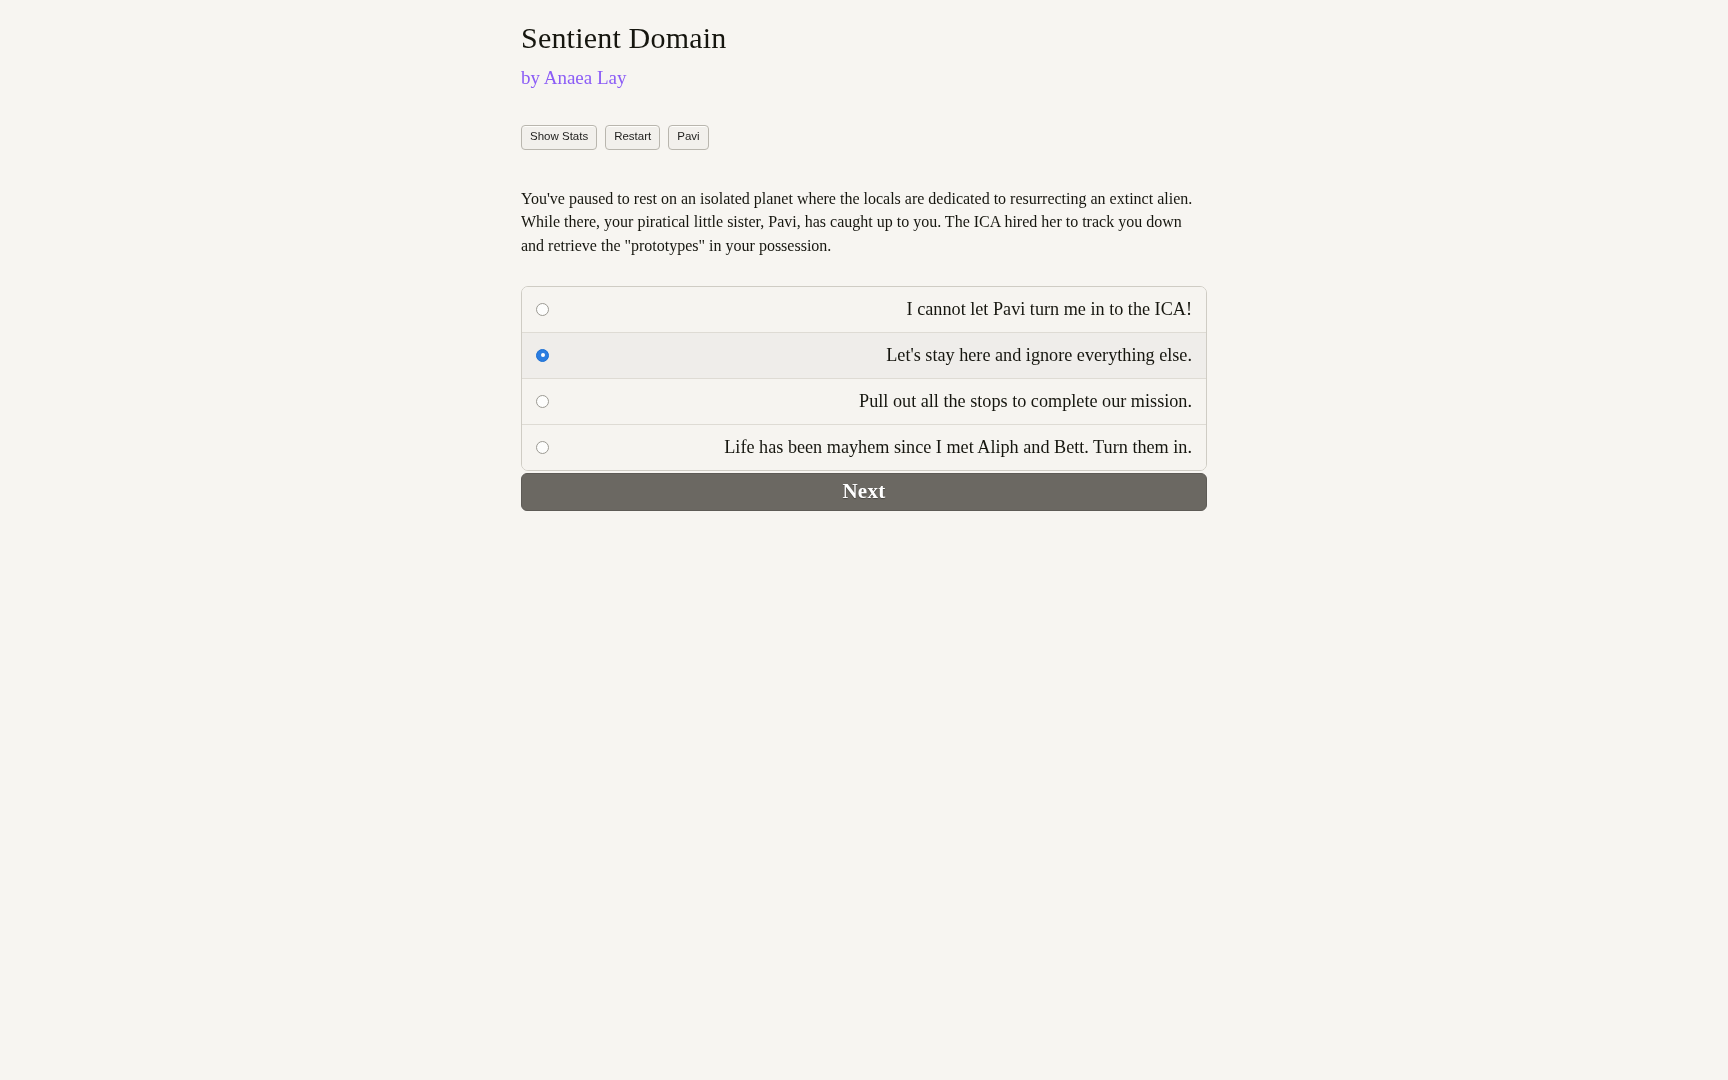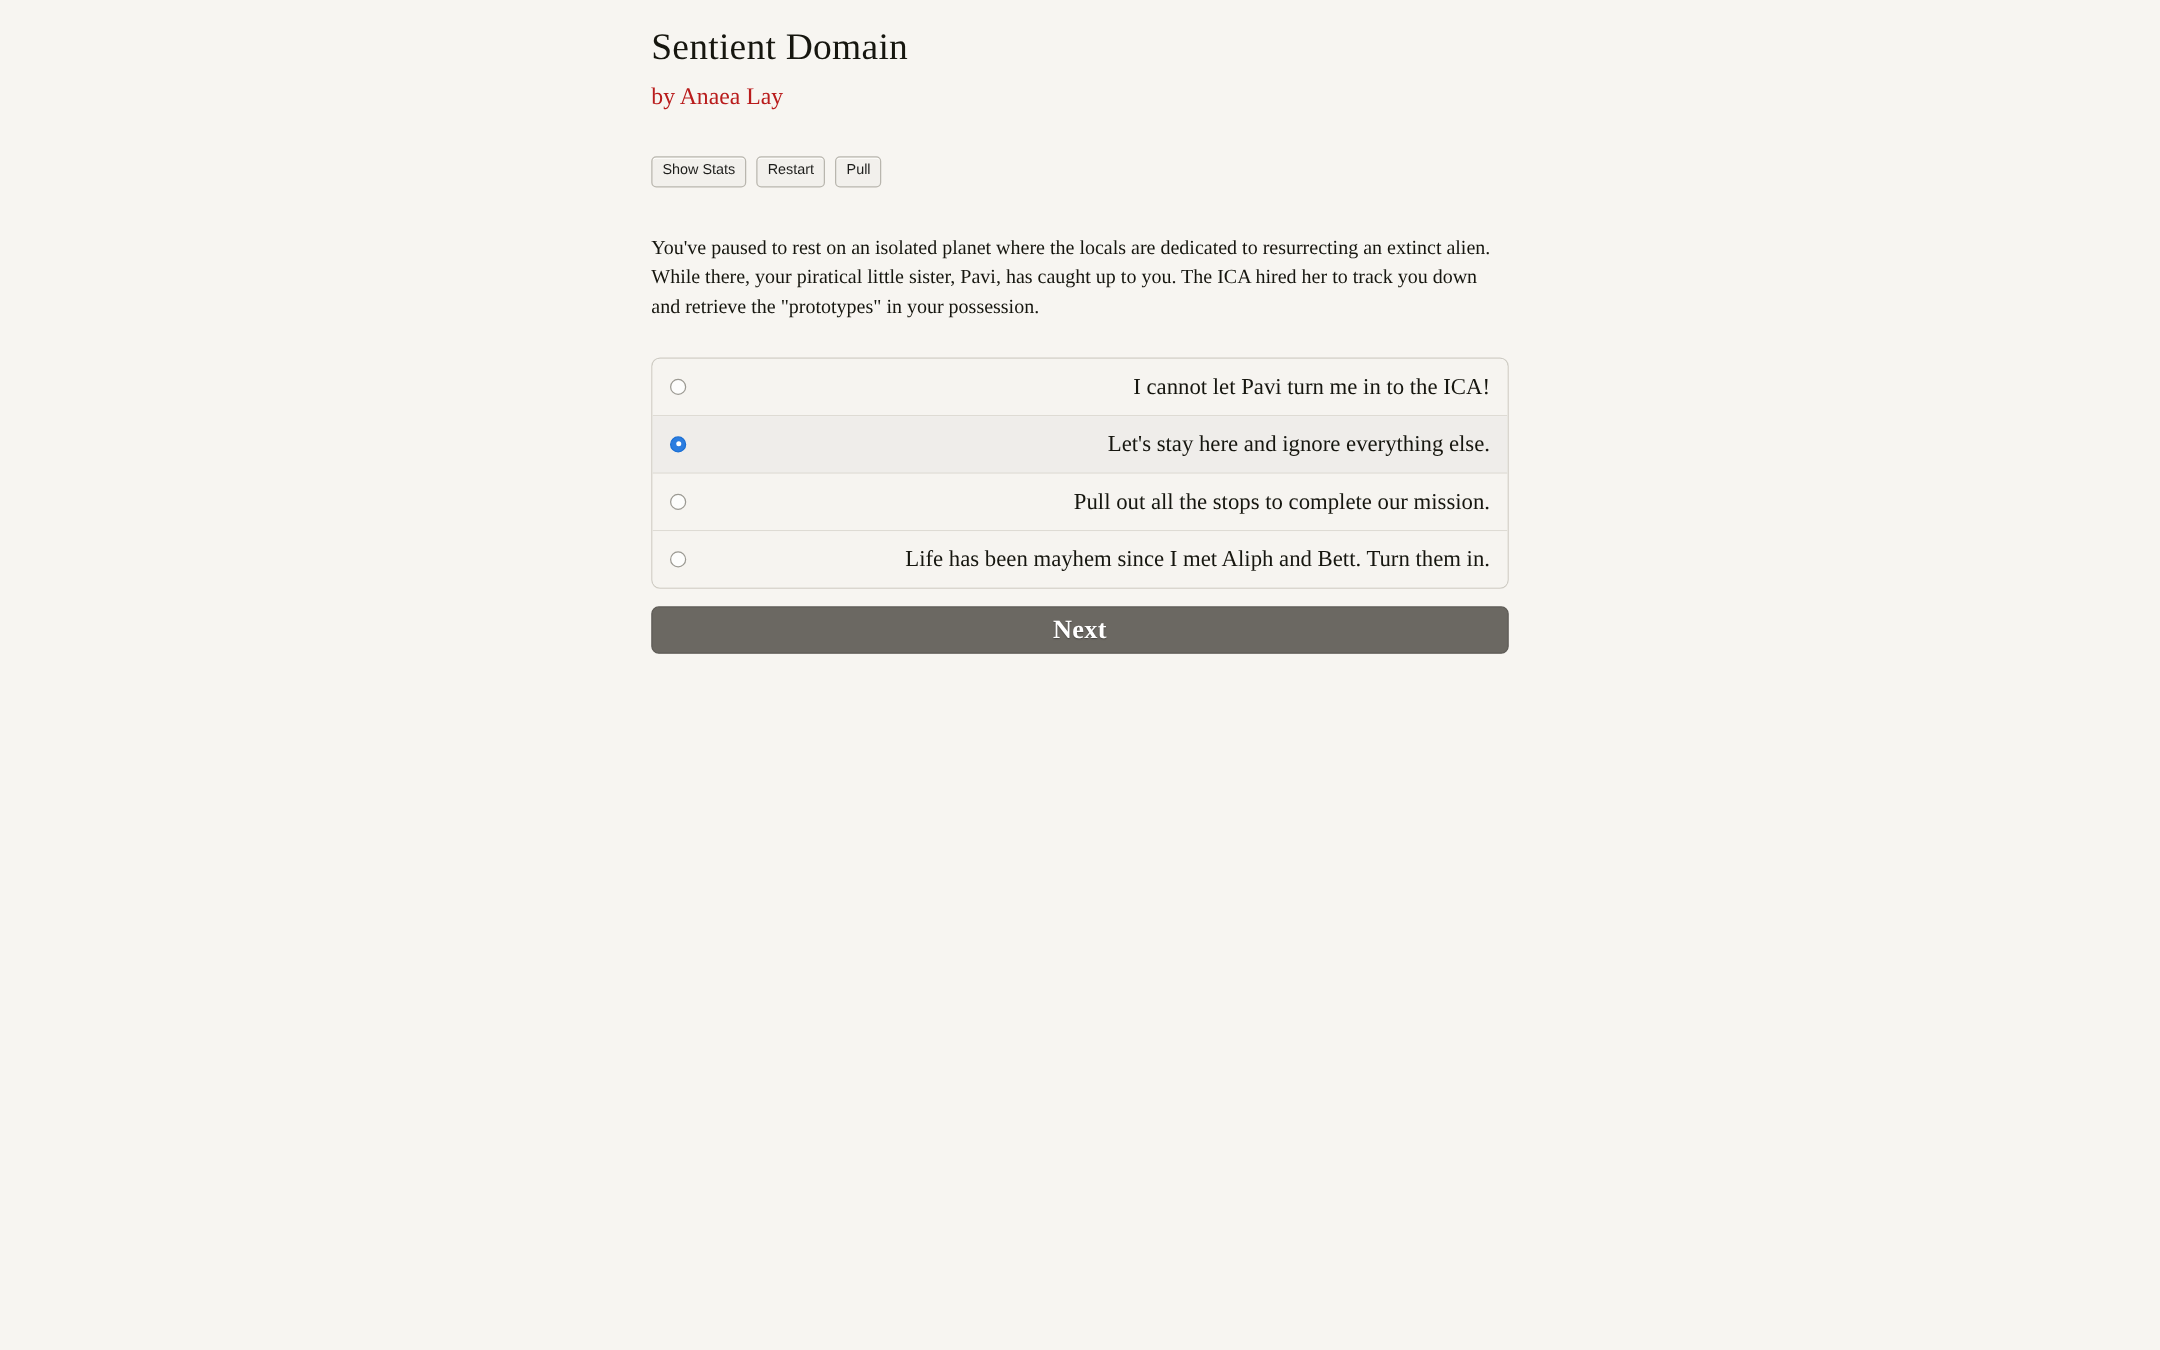--- a/index.html
+++ b/index.html
@@ -32,21 +32,21 @@
     font-weight: 400;
     letter-spacing: 0.2px;
     margin: 20px 0 0 0;
     line-height: 1.2;
     color: #16160f;
   }
 
   .byline {
     font-size: 19px;
     margin: 11px 0 0 0;
-    color: #b91c1c;
+    color: #8b5cf6;
   }
 
   .button-row {
     margin-top: 16px;
     display: flex;
     gap: 8px;
     align-items: center;
   }
 
   .chip {
@@ -113,21 +113,21 @@
     position: absolute;
     left: 3.5px;
     top: 3.5px;
     width: 4px;
     height: 4px;
     border-radius: 50%;
     background: #ffffff;
   }
 
   .next-button {
-    margin-top: 14px;
+    margin-top: 2px;
     width: 100%;
     height: 38px;
     background: #6b6862;
     border: 1px solid #5e5b56;
     border-radius: 6px;
     color: #ffffff;
     font-family: "Liberation Serif", serif;
     font-size: 21px;
     font-weight: 700;
     letter-spacing: 0.3px;
@@ -143,21 +143,21 @@
 
 <div id="page">
   <div class="game-wrap">
 
     <h1 class="title">Sentient Domain</h1>
     <div class="byline">by Anaea Lay</div>
 
     <div class="button-row">
       <button class="chip">Show Stats</button>
       <button class="chip">Restart</button>
-      <button class="chip">Pull</button>
+      <button class="chip">Pavi</button>
     </div>
 
     <p class="story">You've paused to rest on an isolated planet where the locals are dedicated to resurrecting an extinct alien. While there, your piratical little sister, Pavi, has caught up to you. The ICA hired her to track you down and retrieve the "prototypes" in your possession.</p>
 
     <div class="choices">
       <div class="choice">
         <span class="radio"></span>
         <span>I cannot let Pavi turn me in to the ICA!</span>
       </div>
       <div class="choice selected">

